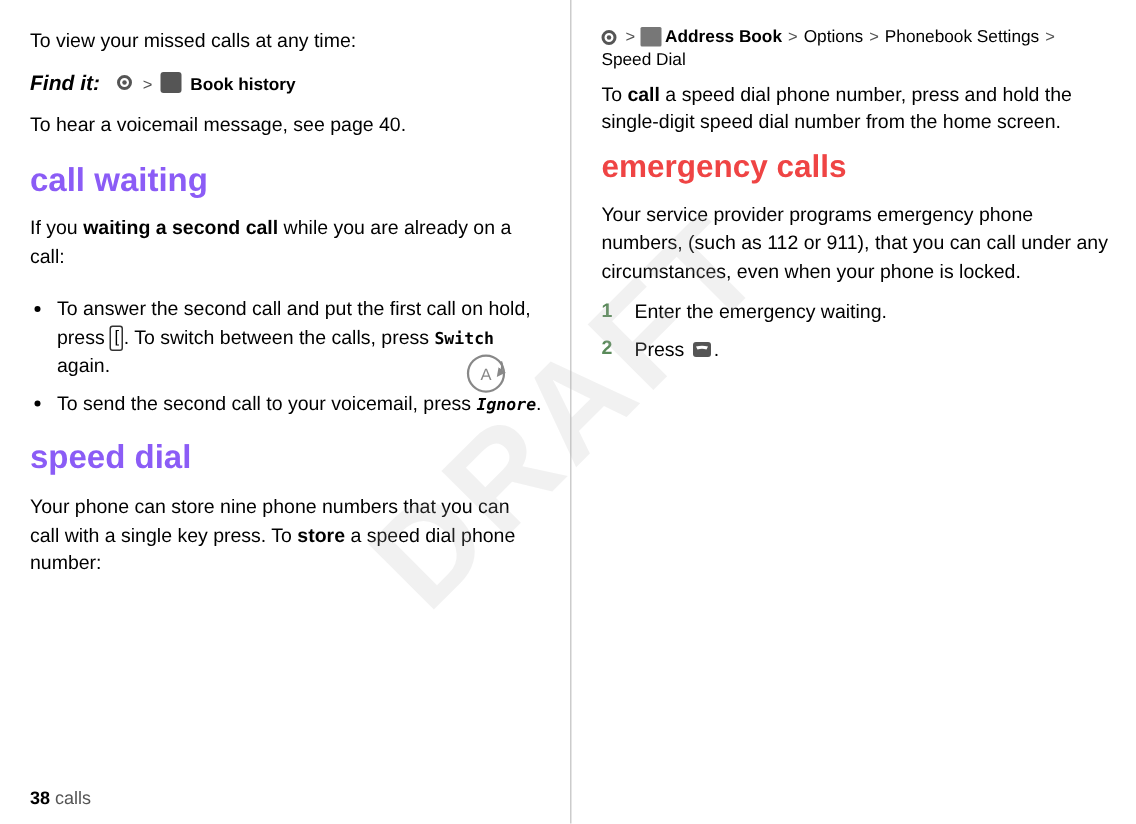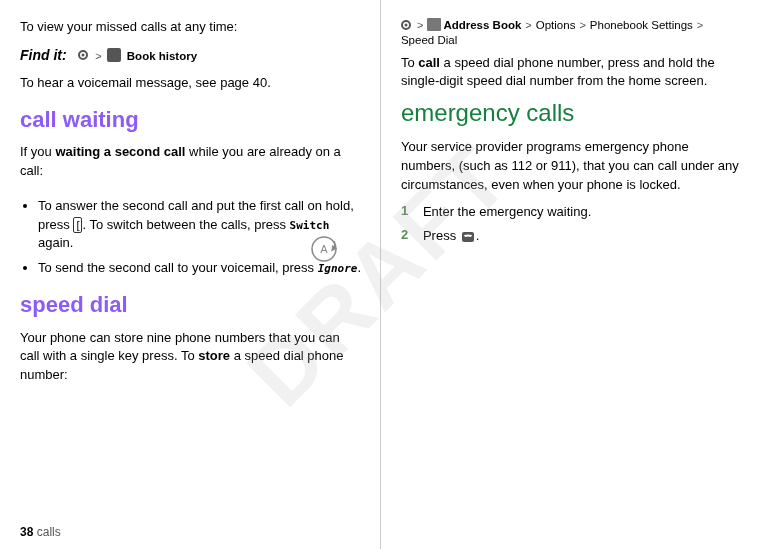--- a/index.html
+++ b/index.html
@@ -54,23 +54,23 @@
     }
     .section-heading {
       font-size: 22px;
       font-weight: bold;
       color: #8b5cf6;
       margin-bottom: 10px;
       margin-top: 14px;
       line-height: 1.2;
     }
     .section-heading-right {
-      font-size: 24px;
-      font-weight: normal;
-      color: #15803d;
+      font-size: 21px;
+      font-weight: bold;
+      color: #ef4444;
       margin-bottom: 10px;
       margin-top: 4px;
       line-height: 1.2;
     }
     .bold { font-weight: bold; }
     ul {
       margin-left: 18px;
       margin-bottom: 8px;
       margin-top: 16px;
     }

